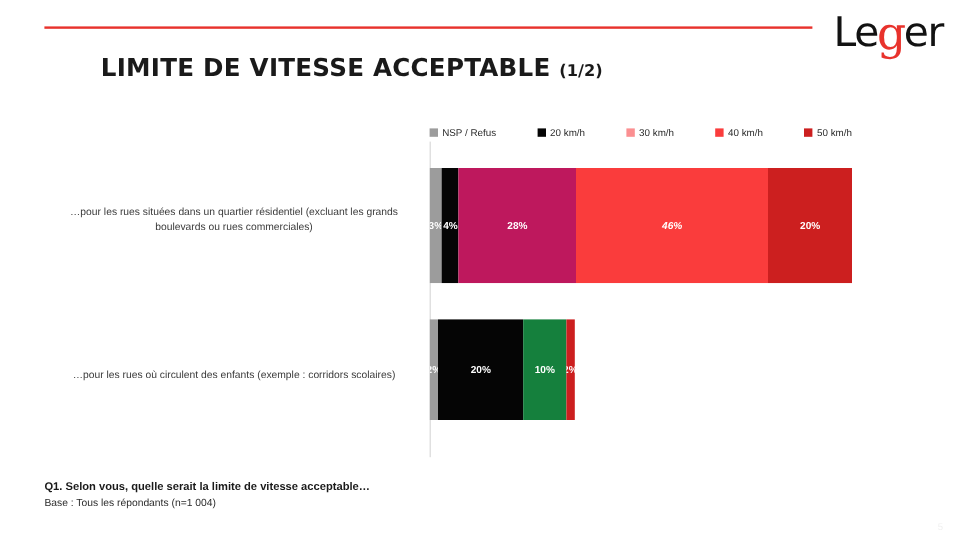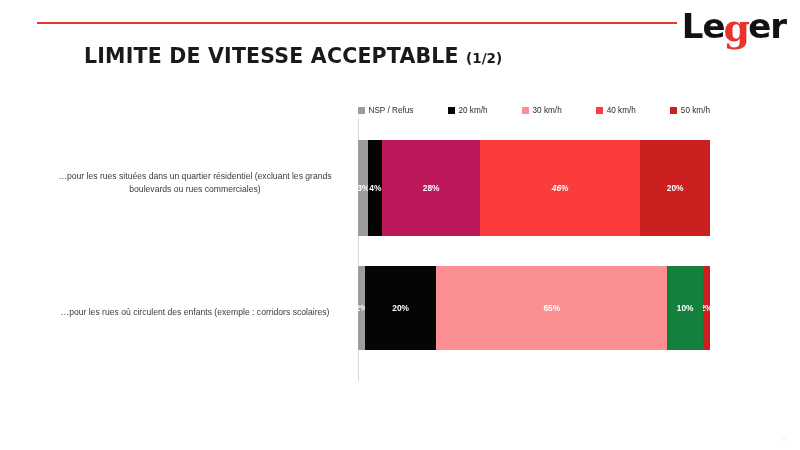--- a/index.html
+++ b/index.html
@@ -28,21 +28,21 @@
     height: 2px;
     background: #E8322C;
   }
   #logo {
     position: absolute;
     right: 14px;
     top: 4px;
     height: 42px;
     line-height: 42px;
     font-family: "DejaVu Sans", sans-serif;
-    font-weight: bold;
+    font-weight: normal;
     font-size: 34px;
     letter-spacing: -1px;
     color: #121212;
     white-space: nowrap;
   }
   #logo .g {
     color: #E8322C;
     font-family: "DejaVu Serif", serif;
     font-style: normal;
     font-size: 38px;
@@ -228,28 +228,29 @@
       </div>
       <div class="bar-row" style="top: 148px; height: 84px;">
         <div class="cat-label" style="top: 40px;">…pour les rues où circulent des enfants (exemple : corridors scolaires)</div>
         <div class="bar" style="height: 84px;">
           <div class="seg" title="NSP / Refus" style="background: rgb(156, 156, 156); width: 2.0202%;">
             <span>2%</span>
           </div>
           <div class="seg" title="20 km/h" style="background: rgb(5, 5, 5); width: 20.202%;">
             <span>20%</span>
           </div>
-          <div class="seg" title="30 km/h" style="background: rgb(251, 143, 145); width: 65.6566%;">
-            <span>65%</span>
-          </div>
           <div class="seg" title="40 km/h" style="background: #15803d; width: 10.101%;">
             <span>10%</span>
           </div>
           <div class="seg" title="50 km/h" style="background: rgb(204, 31, 31); width: 2.0202%;">
             <span>2%</span>
           </div>
         </div>
       </div>
     </div>
 
+  <div id="footer">
+    <div id="footer-q">Q1.  Selon vous, quelle serait la limite de vitesse acceptable…</div>
+    <div id="footer-base">Base : Tous les répondants (n=1 004)</div>
+  </div>
 
   <div id="page-number">5</div>
 </div>
 
 </body></html>

